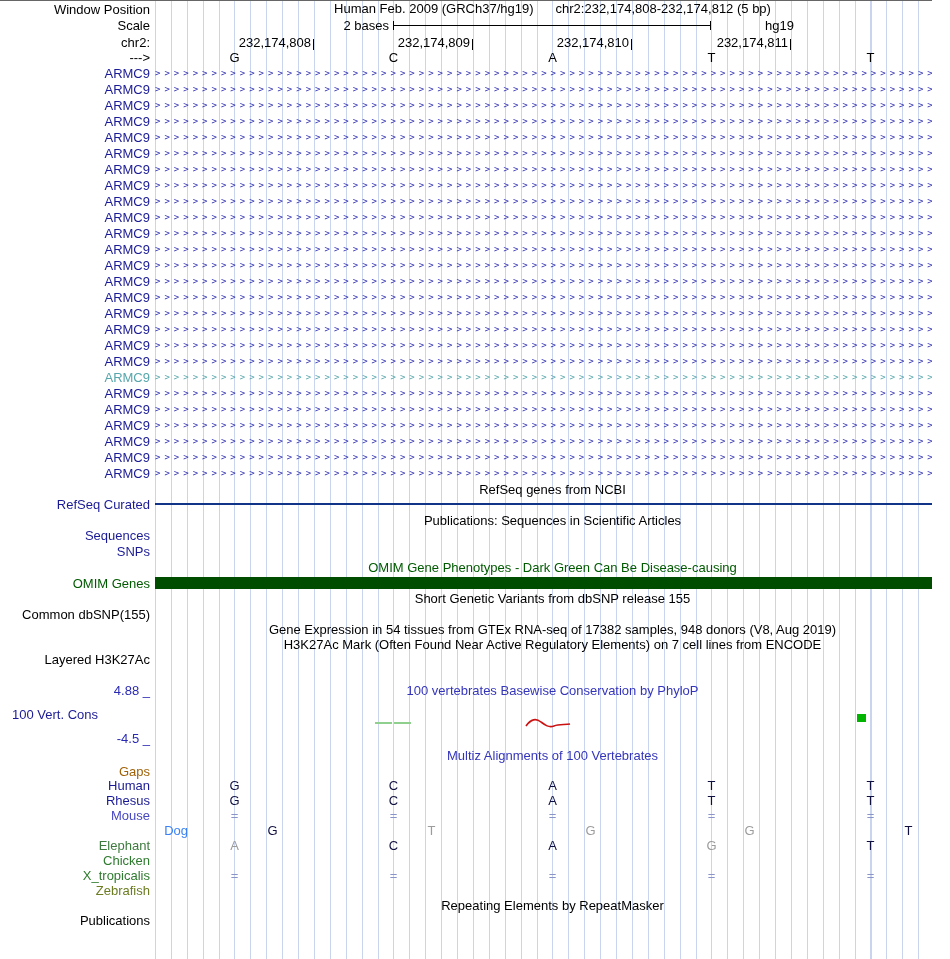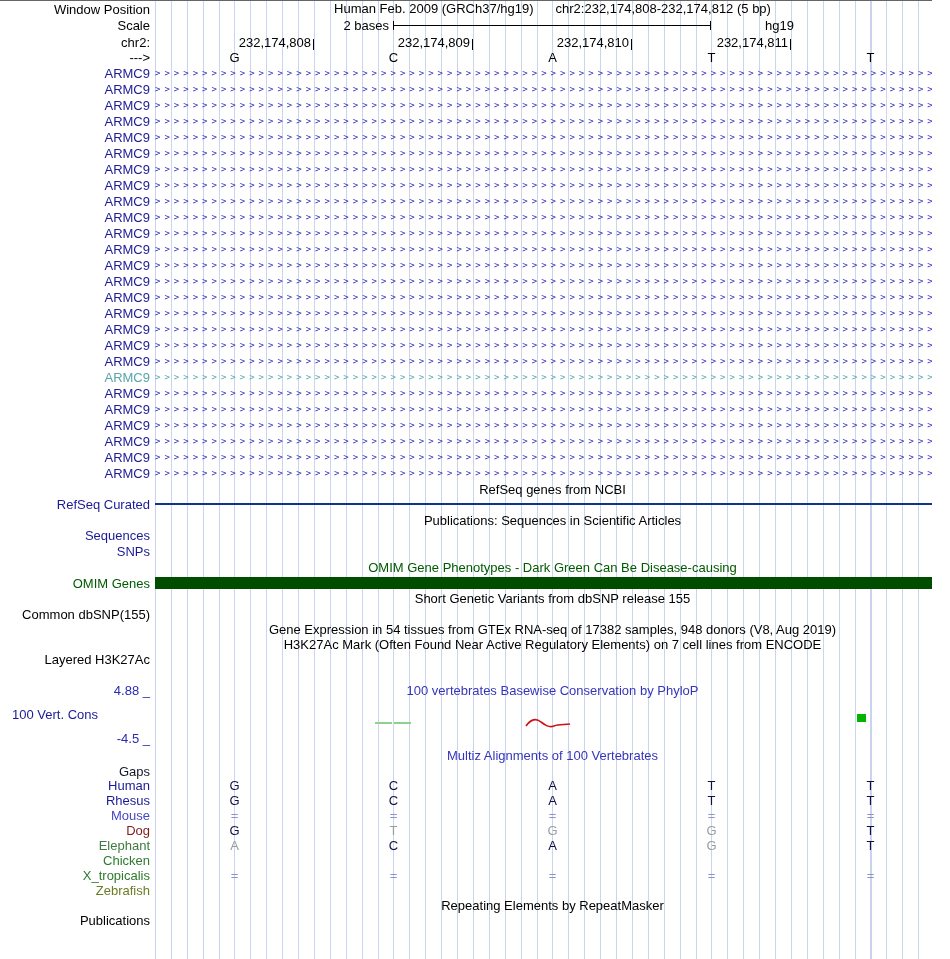--- a/index.html
+++ b/index.html
@@ -19,21 +19,21 @@
       #c9d4ef 0px, #c9d4ef 1px, transparent 1px, transparent 15.9px);
   }
   .row { position: relative; display: flex; align-items: center; width: 950px; }
   .h14 { height: 14px; } .h15 { height: 15px; } .h16 { height: 16px; } .h17 { height: 17px; }
   .lbl {
     flex: 0 0 155px; text-align: right; padding-right: 5px;
     white-space: nowrap; color: #1a1a96;
   }
   .lbl-black { color: #000; }
   .lbl-green { color: #005a00; }
-  .lbl-orange { color: #0f172a; }
+  .lbl-orange { color: #a16207; }
   .lbl-teal { color: #56a6ab; }
   .trk { position: relative; flex: 0 0 795px; height: 100%; }
   .center { display: flex; align-items: center; justify-content: center; text-align: center; }
   .t-green { color: #005a00; }
   .t-blue { color: #3535bb; }
 
   
   .hdr-split { display: flex; align-items: flex-start; justify-content: center; column-gap: 22px; }
   .scalebar {
     position: absolute; left: 238px; top: 4px; width: 318px; height: 9px;
@@ -450,21 +450,21 @@
     <div class="trk basegrid">
           <span class="seqcell s-eq">=</span>
           <span class="seqcell s-eq">=</span>
           <span class="seqcell s-eq">=</span>
           <span class="seqcell s-eq">=</span>
           <span class="seqcell s-eq">=</span>
         </div>
   </div>
 
   <div class="row h15">
-    <div class="lbl species-lbl" style="color: #7f1d1d;">Dog</div>
+    <div class="lbl species-lbl" style="color: #3b82f6; margin-left: 38px;">Dog</div>
     <div class="trk basegrid">
           <span class="seqcell s-dark">G</span>
           <span class="seqcell s-light">T</span>
           <span class="seqcell s-light">G</span>
           <span class="seqcell s-light">G</span>
           <span class="seqcell s-dark">T</span>
         </div>
   </div>
 
   <div class="row h15">

